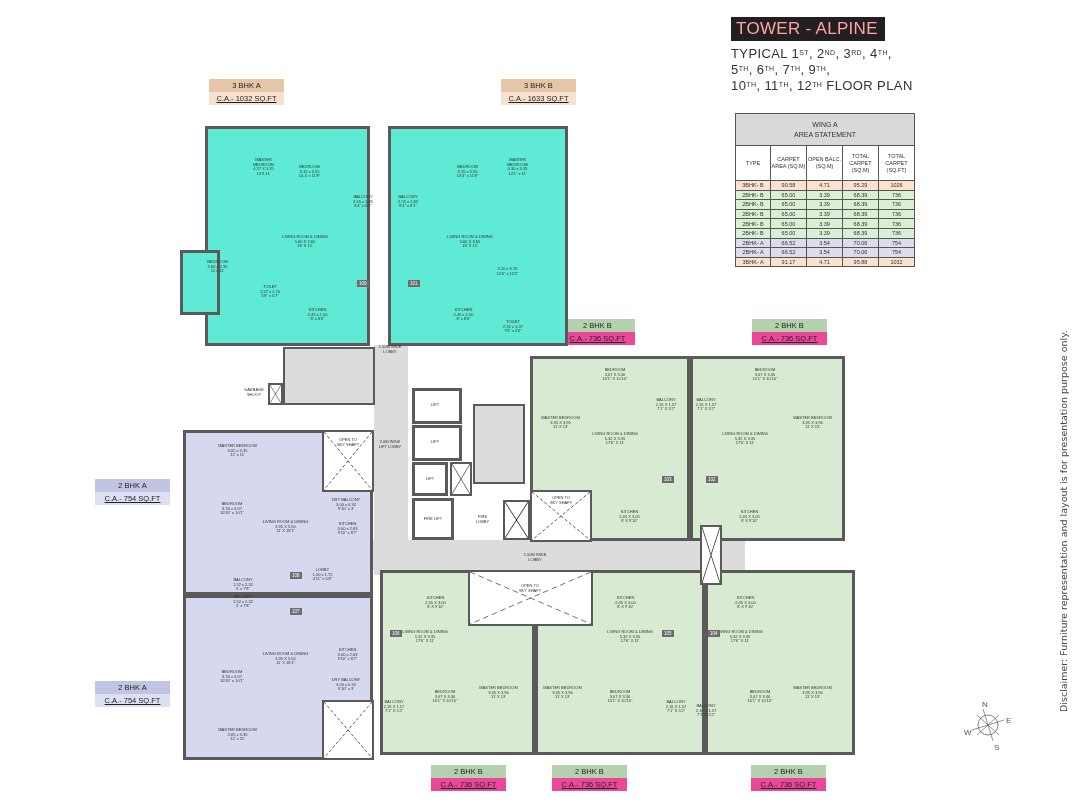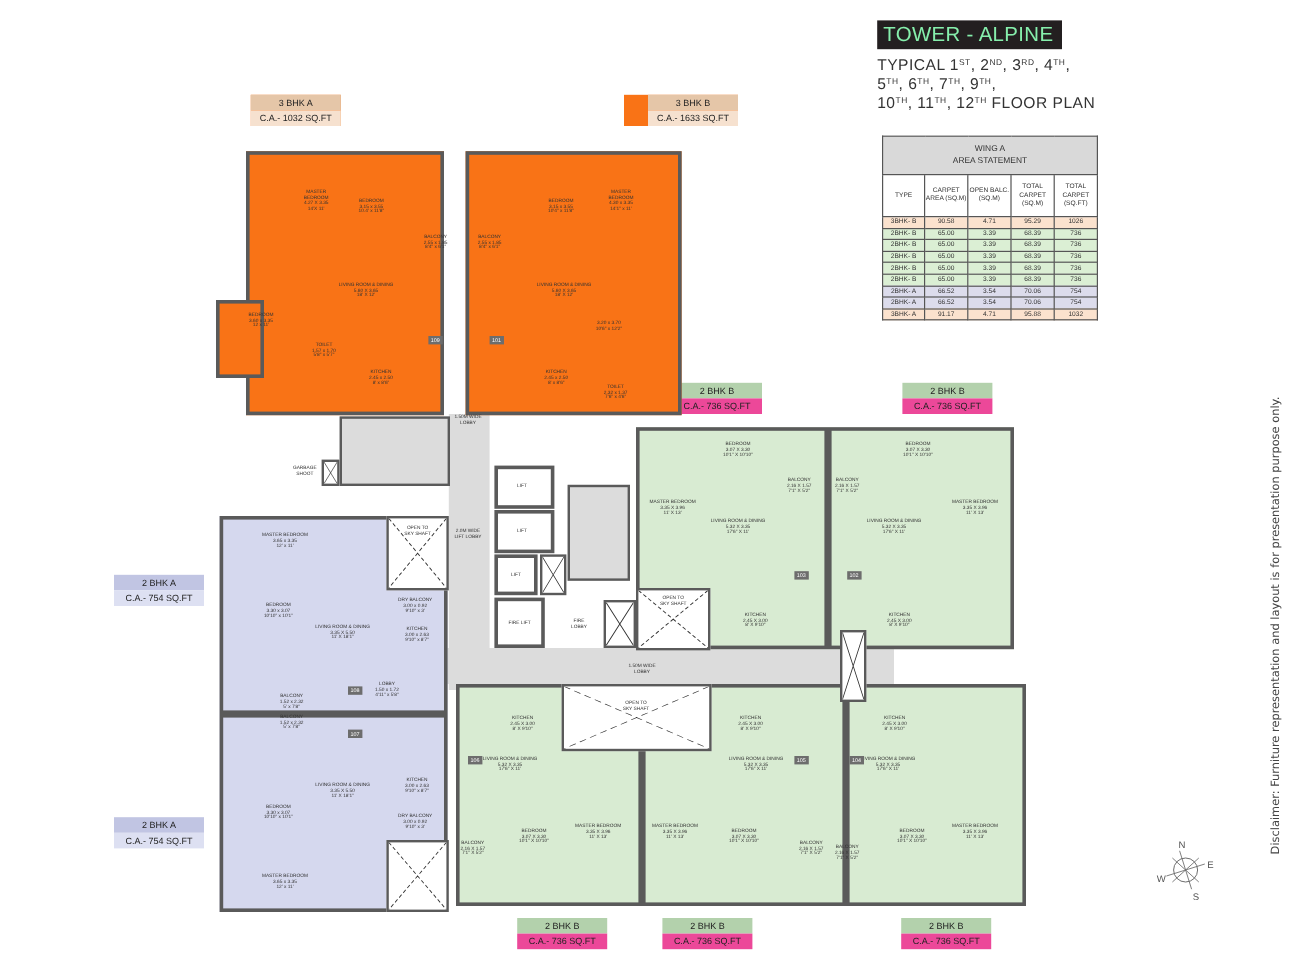--- a/index.html
+++ b/index.html
@@ -1,36 +1,36 @@
 <!DOCTYPE html>
 <html><head>
 <meta charset="utf-8">
 <style>
   html,body{margin:0;padding:0;background:#fff;}
   body{width:1085px;height:805px;position:relative;overflow:hidden;font-family:"Liberation Sans",sans-serif;color:#222;}
   .abs{position:absolute;}
   
-  .tower-title{left:731px;top:17px;width:149px;height:24px;background:#231f20;color:#86efac;font-size:17px;line-height:24px;padding-left:5px;letter-spacing:0.3px;}
+  .tower-title{left:731px;top:17px;width:149px;height:24px;background:#231f20;color:#fca5a5;font-size:17px;line-height:24px;padding-left:5px;letter-spacing:0.3px;}
   .subtitle{left:731px;top:46px;width:220px;font-size:13px;line-height:16px;color:#333;letter-spacing:0.4px;}
   .subtitle sup{font-size:7px;vertical-align:top;position:relative;top:-1px;}
   
   .area-table{left:735px;top:113px;border-collapse:collapse;font-size:5.5px;color:#333;}
   .area-table td,.area-table th{border:1px solid #555;text-align:center;padding:0;}
   .area-table .hdr{background:#d9d9d9;height:31px;font-size:7px;font-weight:normal;line-height:10px;}
   .area-table .colh{height:34px;font-weight:normal;line-height:7px;background:#fff;}
   .area-table td{height:8.6px;line-height:8px;}
   
   .tag{width:75px;text-align:center;font-size:7.5px;color:#222;}
   .tag .t1{height:13px;line-height:13px;}
-  .tag .t2{height:13px;line-height:13px;}
+  .tag .t2{height:13px;line-height:13px;text-decoration:underline;}
   .tag.peach .t1{background:#e5c6a8;} .tag.peach .t2{background:#f6e1cf;}
   .tag.green .t1{background:#b3d1ac;} .tag.green .t2{background:#ec4899;}
   .tag.blue .t1{background:#c1c5e3;} .tag.blue .t2{background:#dde0f2;}
   .room{position:absolute;box-sizing:border-box;}
-  .peach{background:#f97316;}
+  .peach{background:#5eead4;}
   .green-r{background:#d8ebd2;}
   .blue-r{background:#d5d8ee;}
   .grey-r{background:#dcdcdc;}
   .white-r{background:#fff;}
   .rlabel{position:absolute;font-size:4px;line-height:4.5px;text-align:center;color:#333;white-space:pre-line;}
   .shaft{position:absolute;border:2px solid #5a5a5a;background:#fff;box-sizing:border-box;}
   .shaft svg{width:100%;height:100%;display:block;}
   .unitno{position:absolute;background:#6d6d6d;color:#fff;font-size:4.5px;padding:1px 2px;}
   .disclaimer{left:1058px;top:712px;transform-origin:left top;transform:rotate(-90deg);font-size:9.5px;color:#444;white-space:nowrap;font-family:"DejaVu Sans",sans-serif;}
   .compass{left:958px;top:695px;width:60px;height:60px;}
@@ -126,21 +126,21 @@
         <td>1032</td>
       </tr>
     </tbody>
 </table>
 
 <div id="tags">
     <div class="abs tag peach" style="left: 209px; top: 79px;">
       <div class="t1">3 BHK A</div>
       <div class="t2">C.A.- 1032 SQ.FT</div>
     </div>
-    <div class="abs tag peach" style="left: 520px; top: 79px; padding-left: 20px;">
+    <div class="abs tag peach" style="left: 501px; top: 79px;">
       <div class="t1">3 BHK B</div>
       <div class="t2">C.A.- 1633 SQ.FT</div>
     </div>
     <div class="abs tag green" style="left: 560px; top: 319px;">
       <div class="t1">2 BHK B</div>
       <div class="t2">C.A.- 736 SQ.FT</div>
     </div>
     <div class="abs tag green" style="left: 752px; top: 319px;">
       <div class="t1">2 BHK B</div>
       <div class="t2">C.A.- 736 SQ.FT</div>

